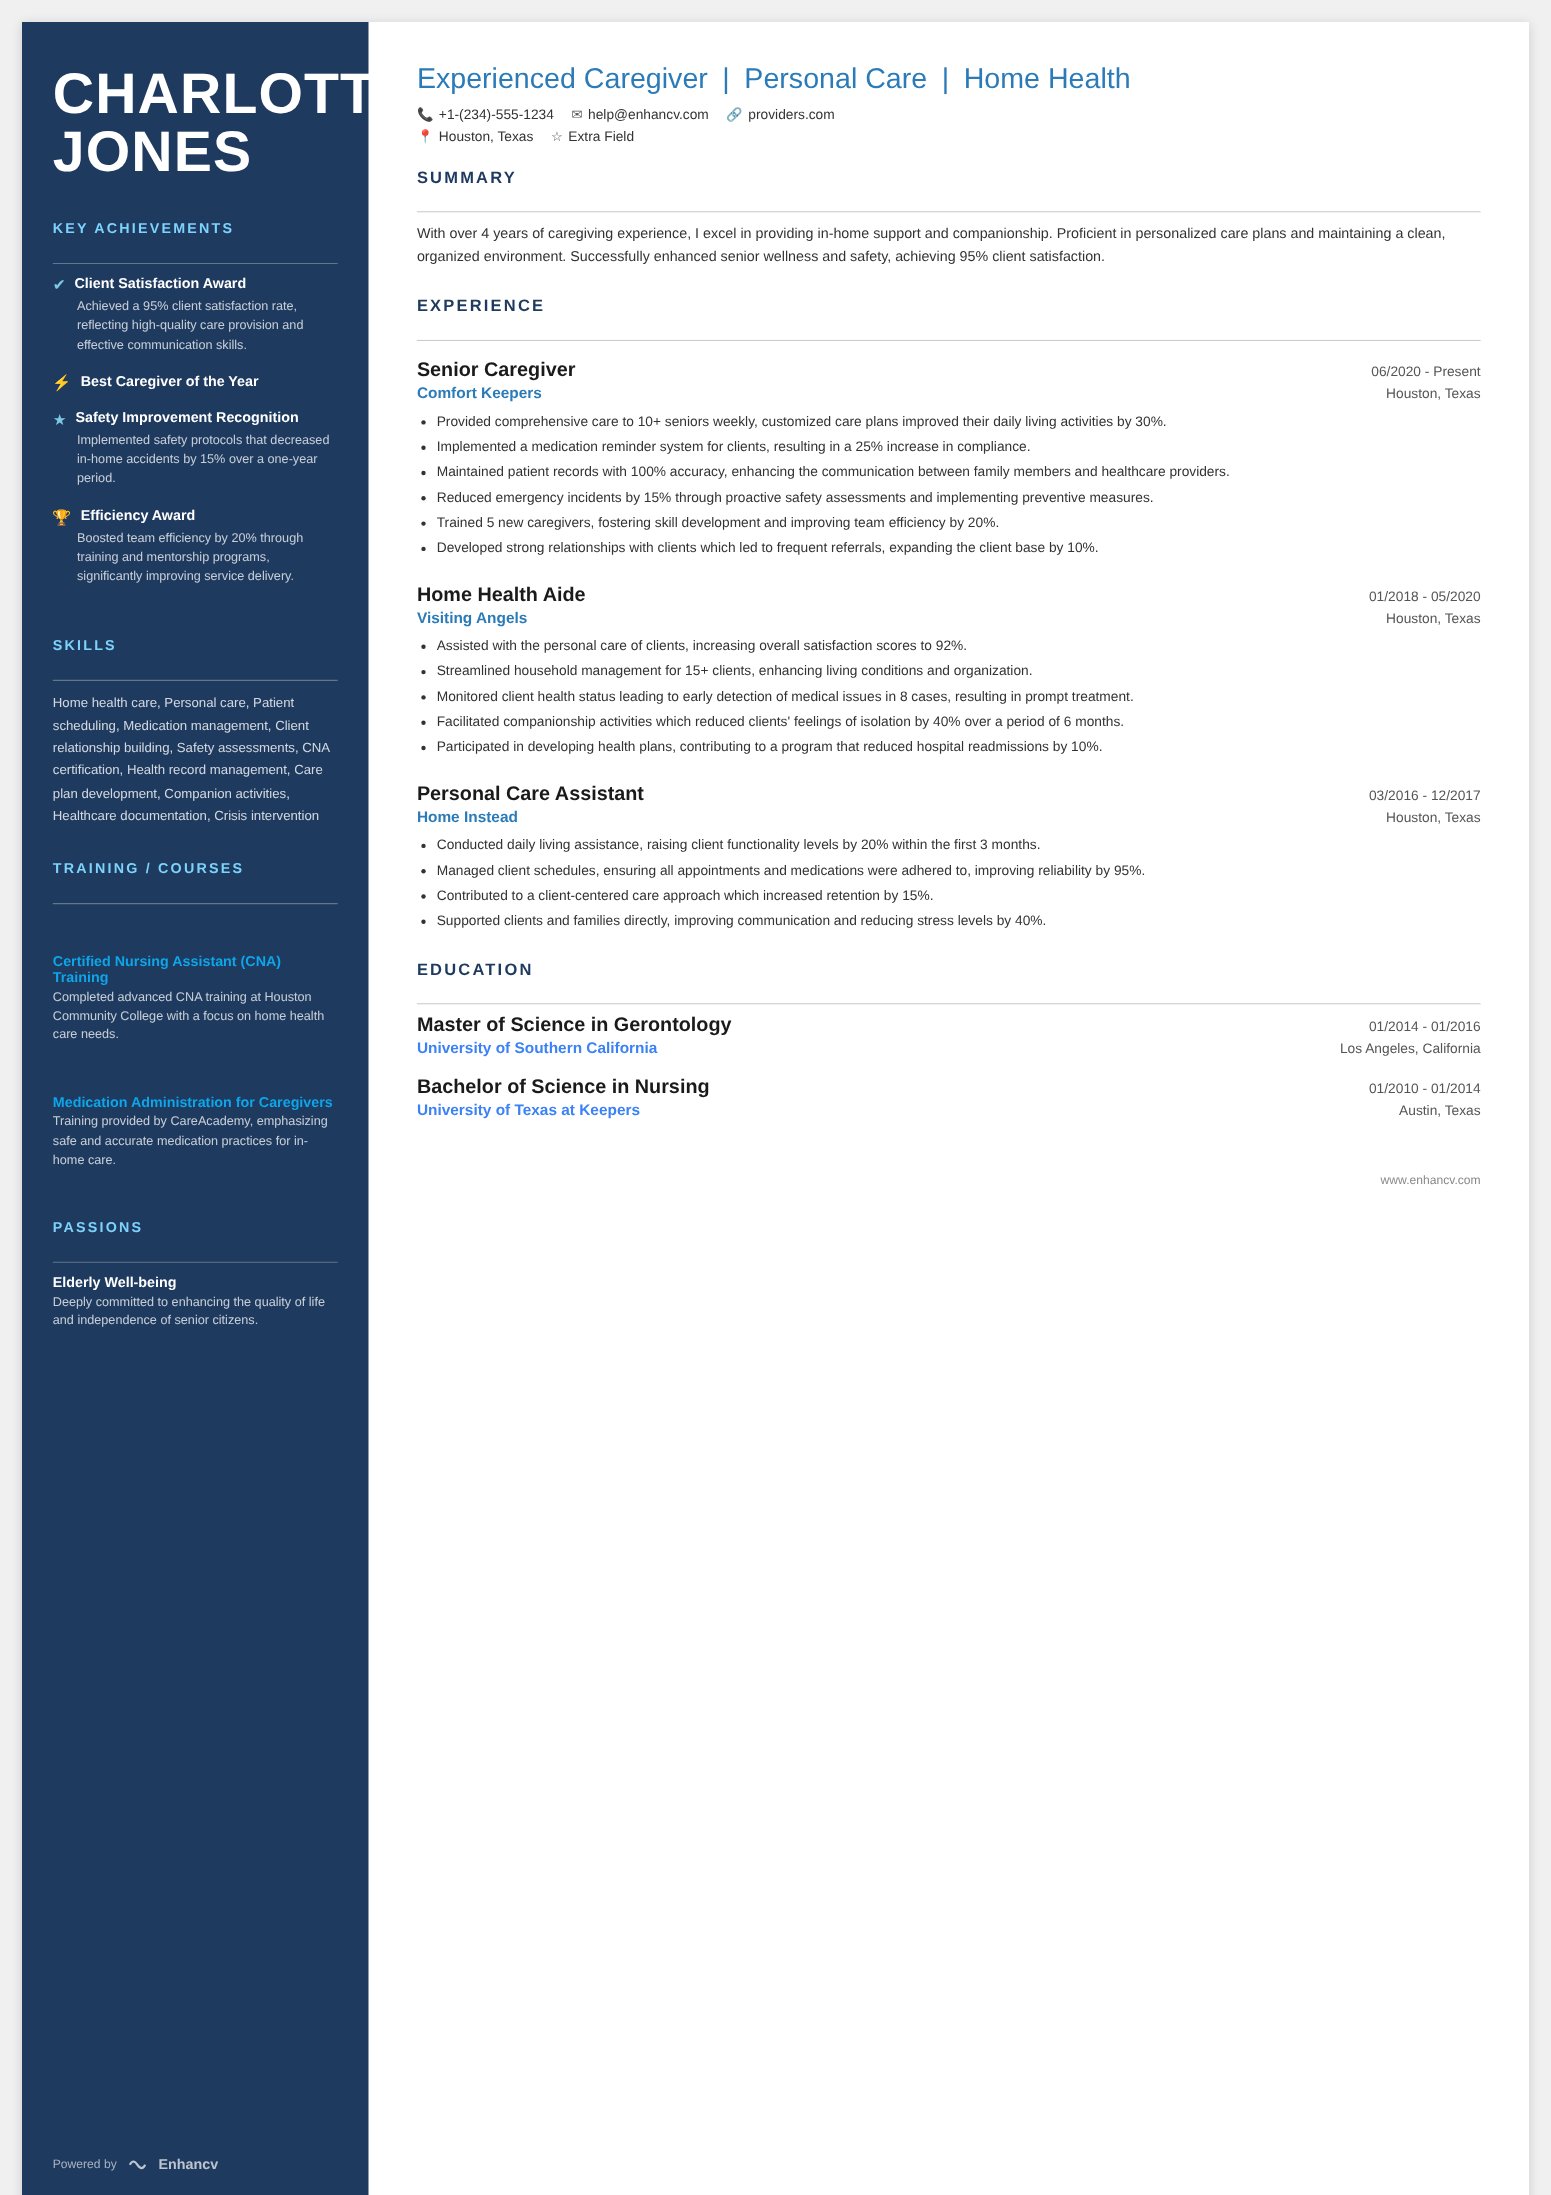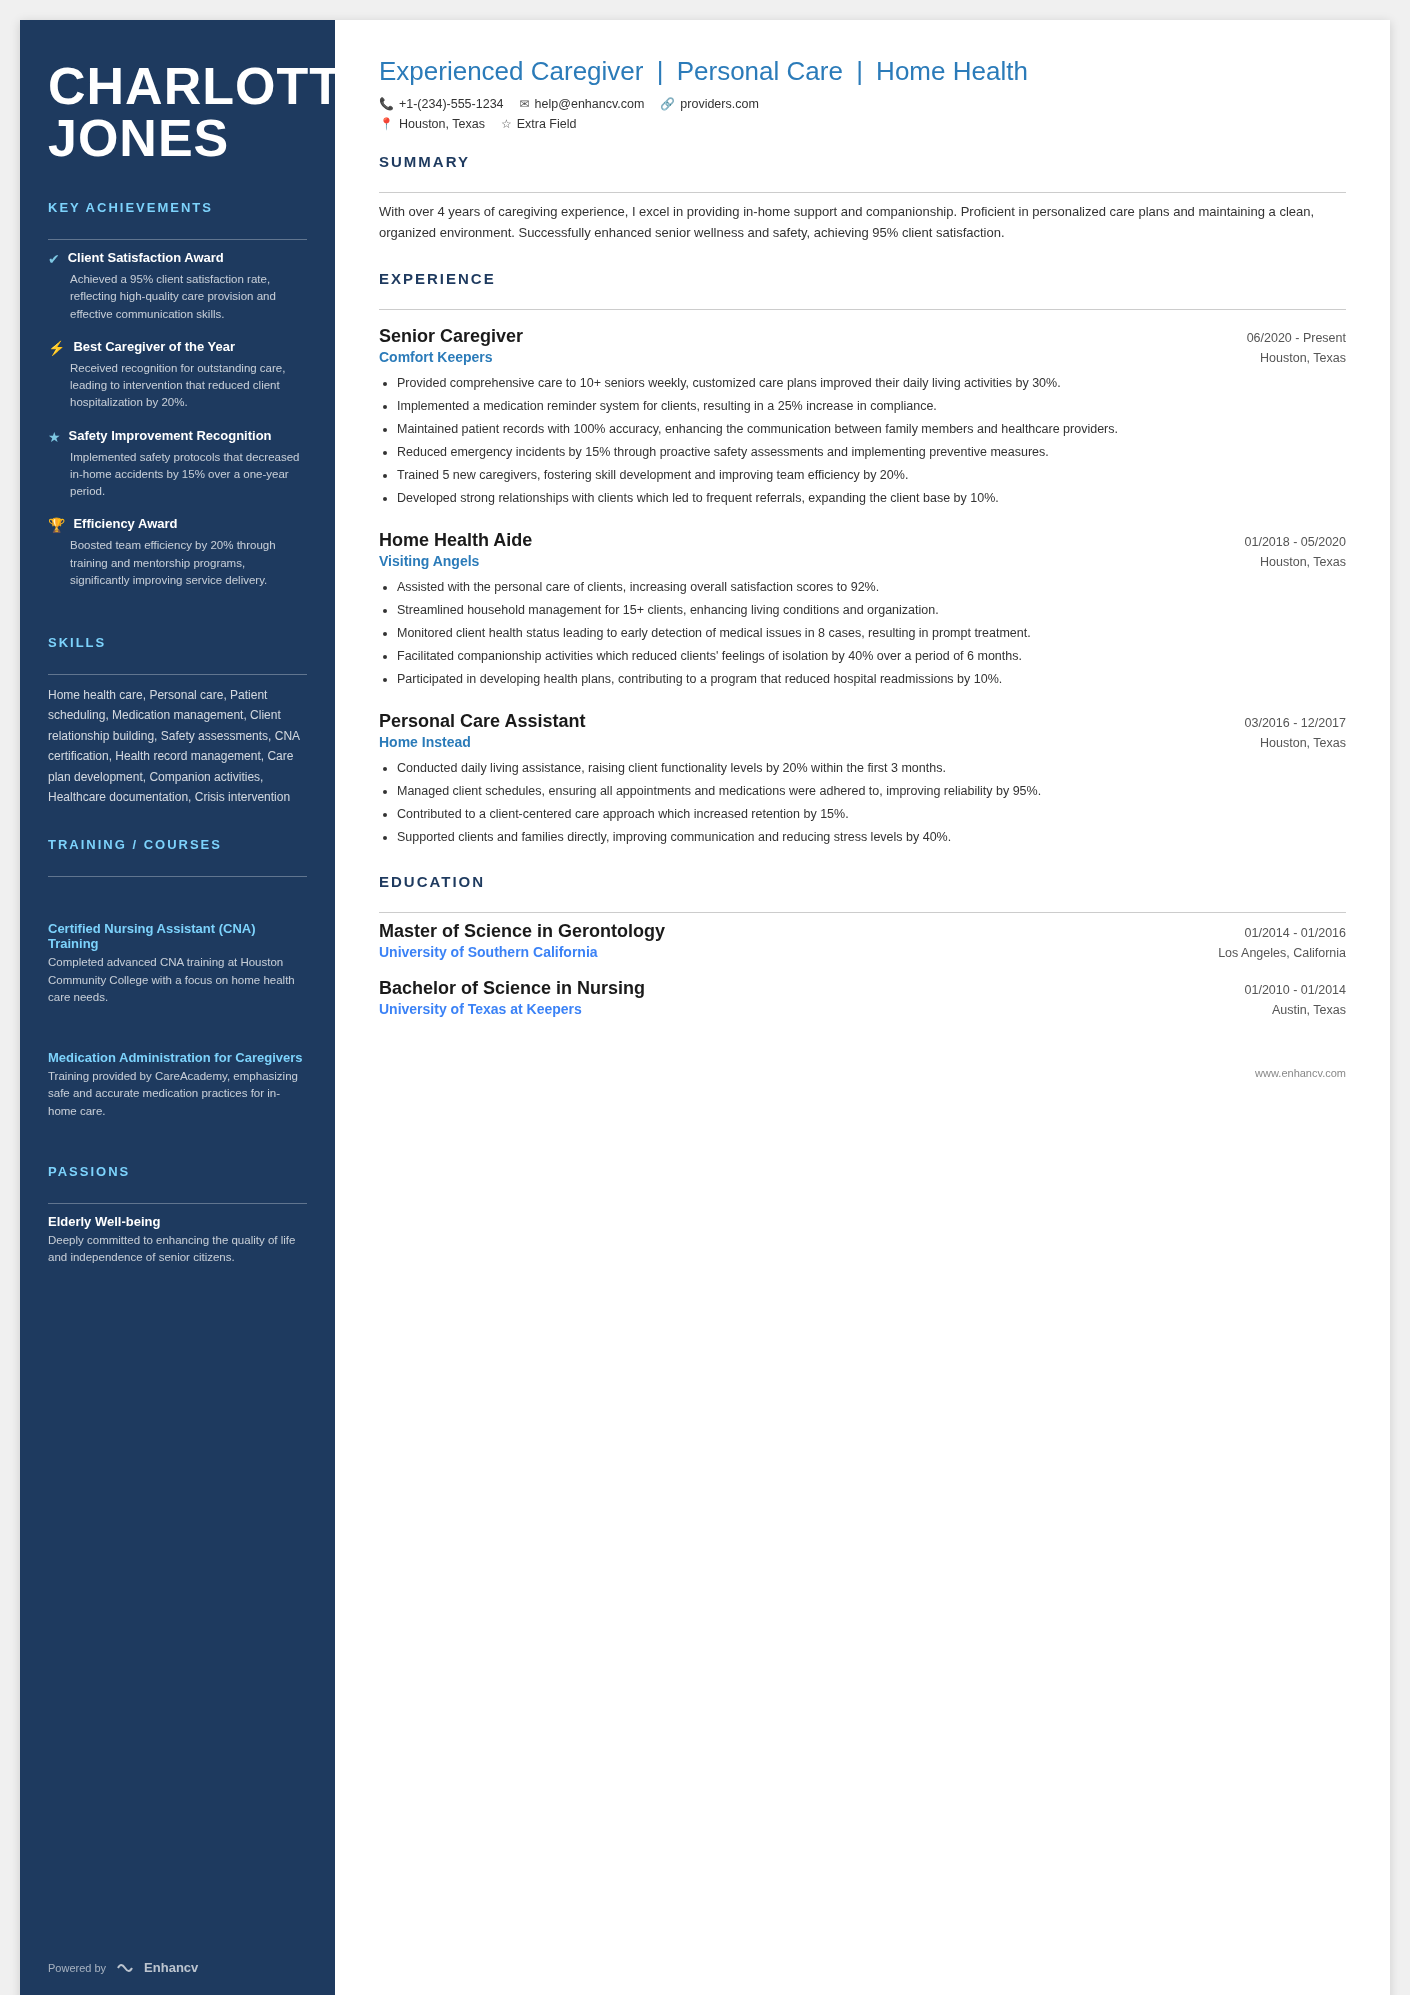--- a/index.html
+++ b/index.html
@@ -81,21 +81,21 @@
       font-size: 12px;
       color: rgba(255,255,255,0.8);
       line-height: 1.7;
     }
     .training-item {
       margin-bottom: 14px;
     }
     .training-title {
       font-size: 13px;
       font-weight: 700;
-      color: #7dd3fc;
+      color: #0ea5e9;
       margin-bottom: 3px;
       margin-top: 44px;
     }
     .training-desc {
       font-size: 11.5px;
       color: rgba(255,255,255,0.75);
       line-height: 1.5;
     }
     .passion-title {
       font-size: 13px;
@@ -297,21 +297,20 @@
           <span class="achievement-icon">✔</span>
           <span class="achievement-title">Client Satisfaction Award</span>
         </div>
         <div class="achievement-desc">Achieved a 95% client satisfaction rate, reflecting high-quality care provision and effective communication skills.</div>
       </div>
       <div class="achievement-item">
         <div class="achievement-header">
           <span class="achievement-icon">⚡</span>
           <span class="achievement-title">Best Caregiver of the Year</span>
         </div>
-        <div class="achievement-desc">Received recognition for outstanding care, leading to intervention that reduced client hospitalization by 20%.</div>
       </div>
       <div class="achievement-item">
         <div class="achievement-header">
           <span class="achievement-icon">★</span>
           <span class="achievement-title">Safety Improvement Recognition</span>
         </div>
         <div class="achievement-desc">Implemented safety protocols that decreased in-home accidents by 15% over a one-year period.</div>
       </div>
       <div class="achievement-item">
         <div class="achievement-header">

